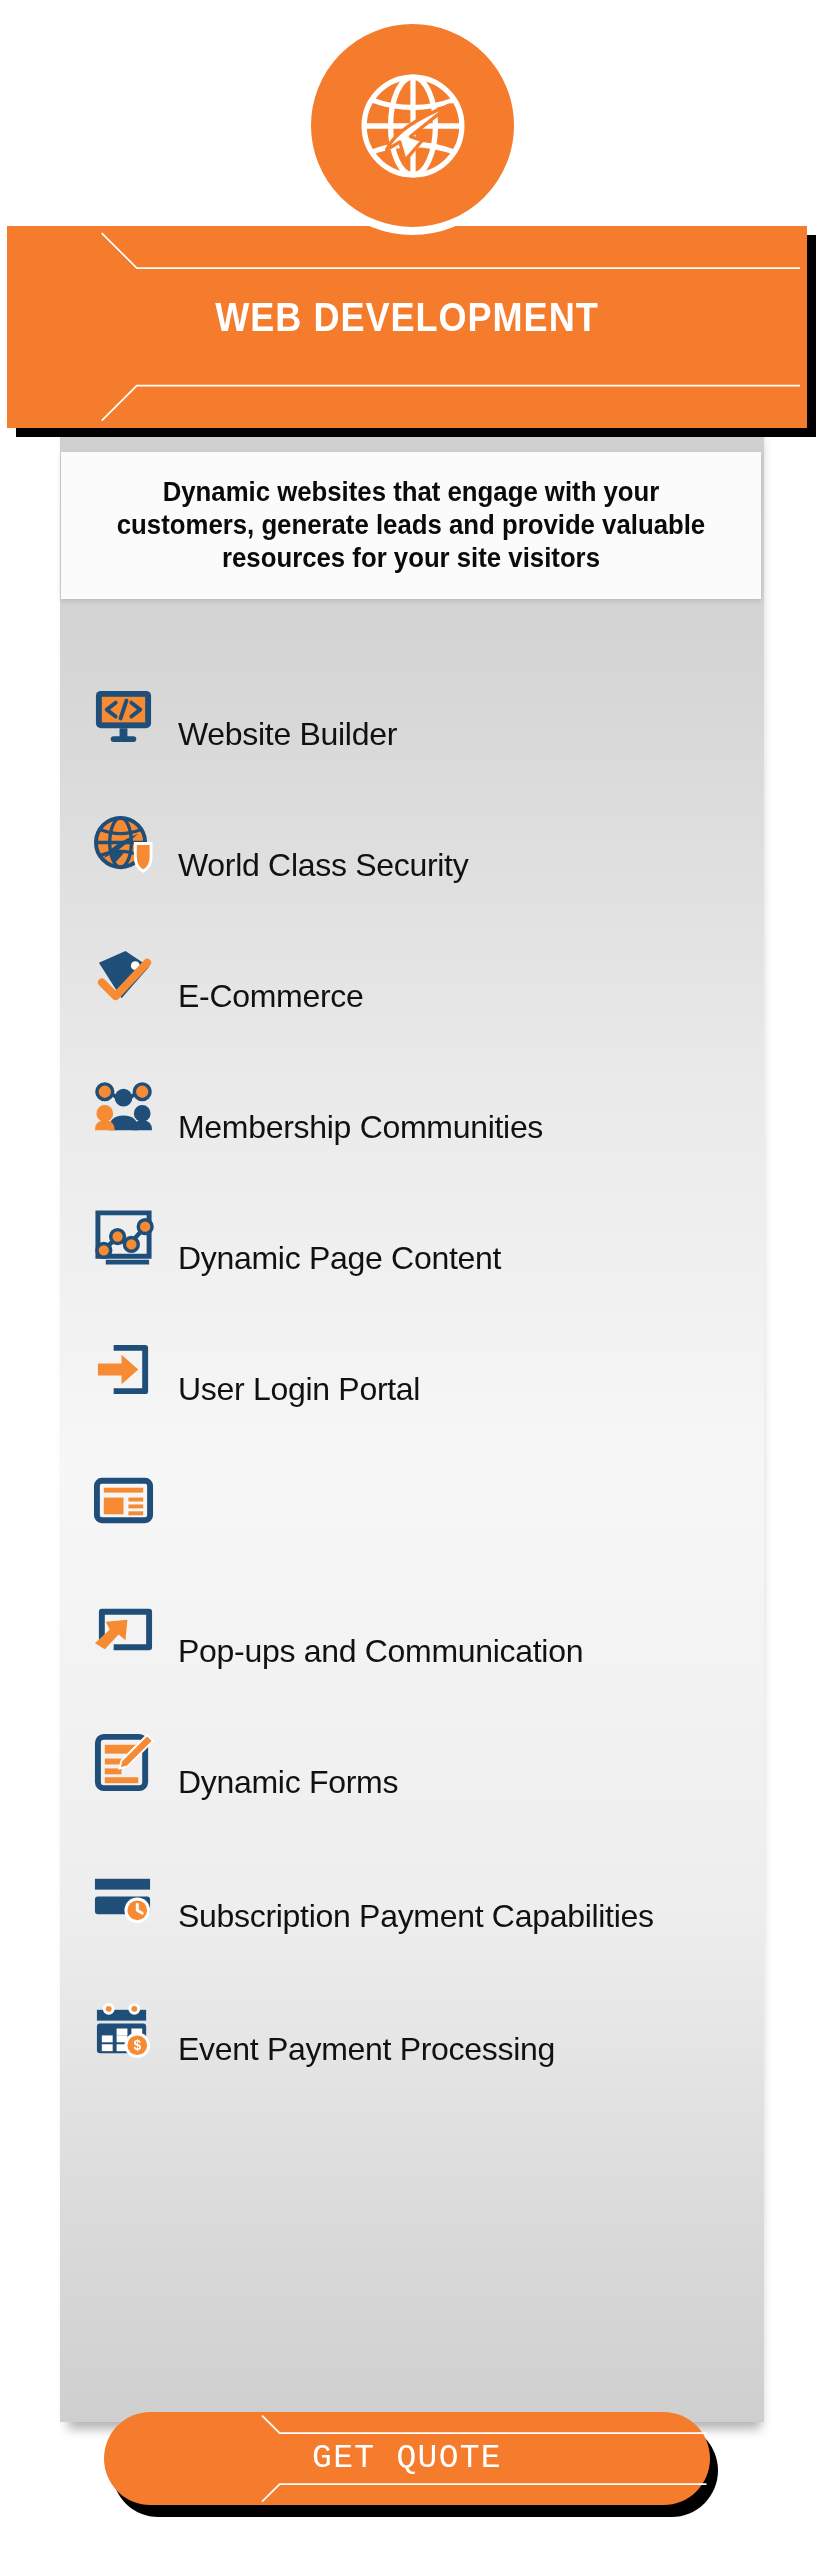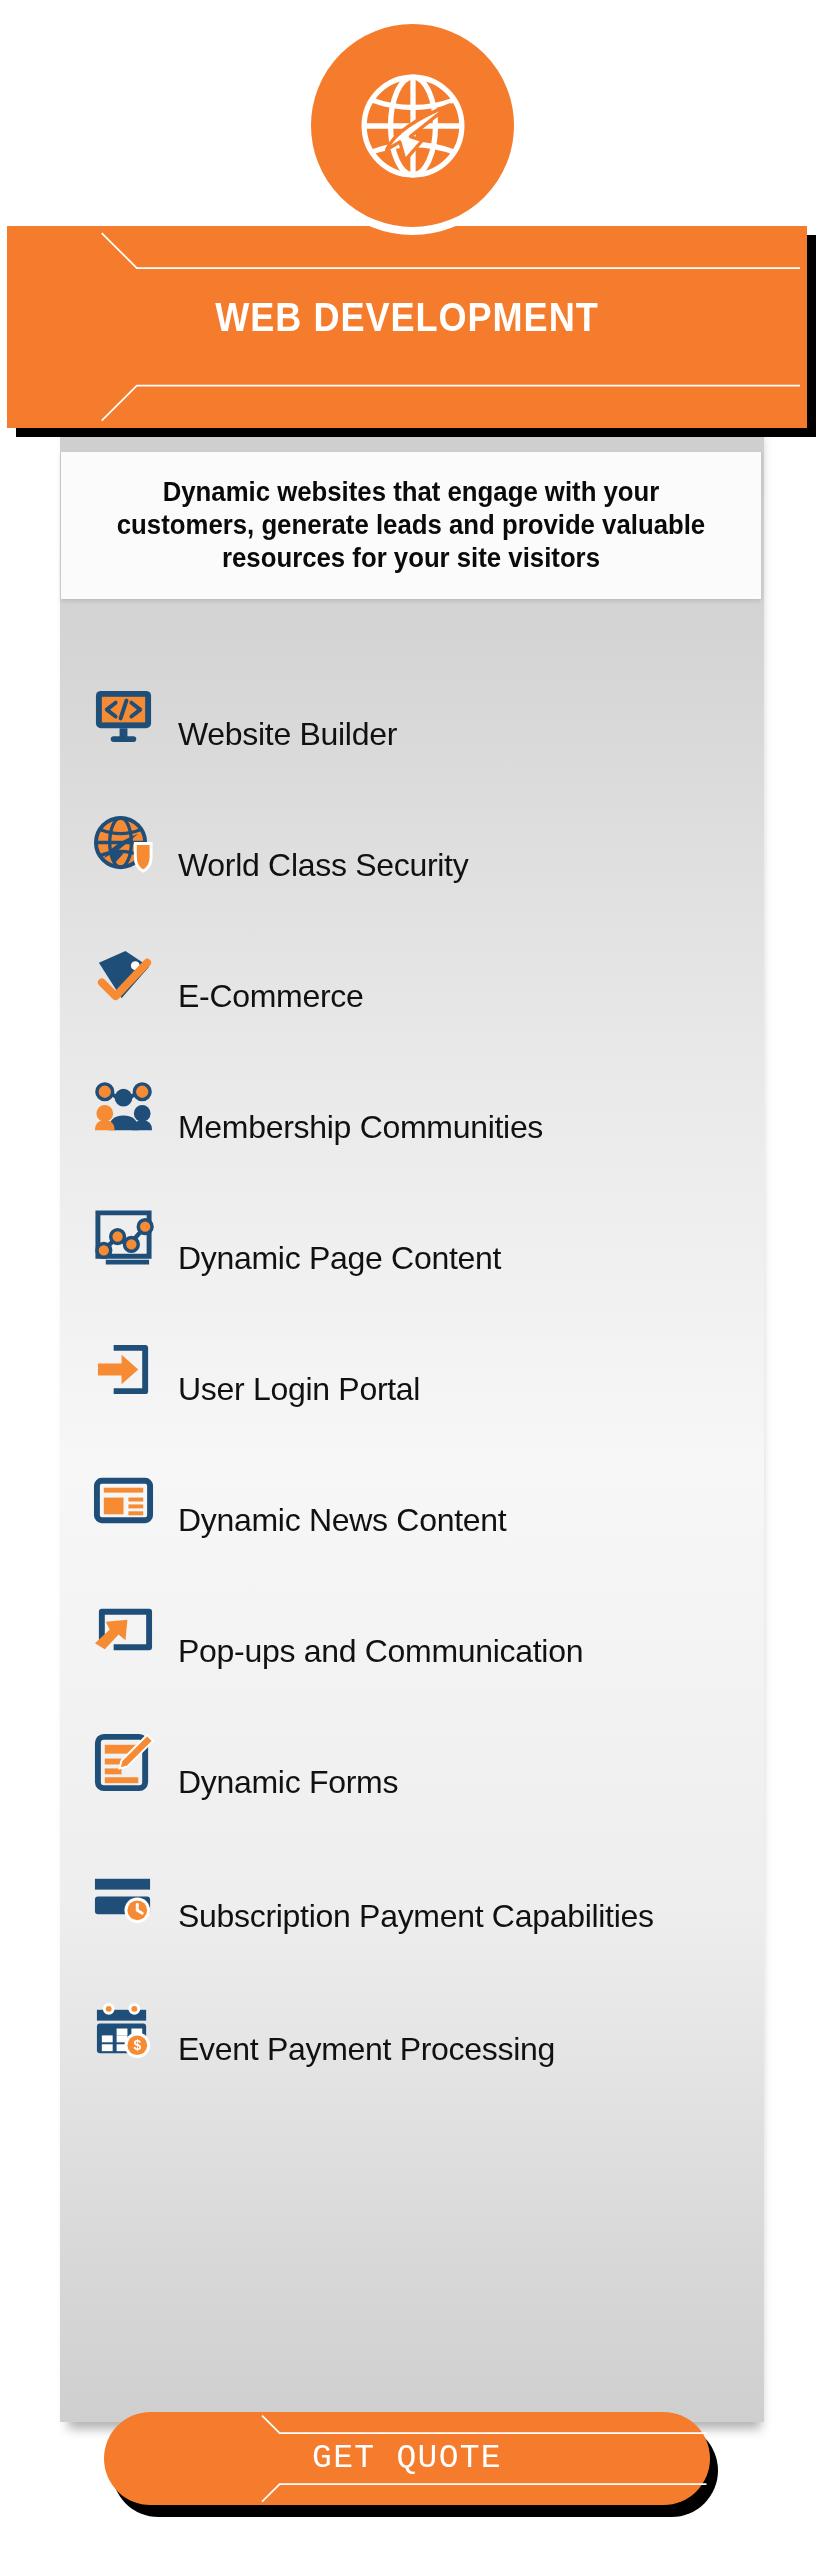--- a/index.html
+++ b/index.html
@@ -322,21 +322,20 @@
       <span class="ficon">
         <svg viewBox="0 0 64 64">
           <rect x="5" y="12" width="54" height="40" rx="5" fill="none" stroke="#1F4E79" stroke-width="6"></rect>
           <rect x="12" y="19" width="40" height="5" fill="#F68B33"></rect>
           <rect x="12" y="29" width="20" height="17" fill="#F68B33"></rect>
           <rect x="37" y="29" width="15" height="4" fill="#F68B33"></rect>
           <rect x="37" y="36" width="15" height="4" fill="#F68B33"></rect>
           <rect x="37" y="43" width="15" height="4" fill="#F68B33"></rect>
         </svg>
       </span>
-      <span class="flabel">Dynamic News Content</span>
     </div>
 
     <div class="feature">
       <span class="ficon">
         <svg viewBox="0 0 64 64">
           <path d="M10 42 L10 12 L58 12 L58 48 L22 48" fill="none" stroke="#1F4E79" stroke-width="6" stroke-linejoin="round"></path>
           <path d="M3 44 L18 30 L14 22 L36 20 L34 41 L27 35 L13 50 Z" fill="#F68B33"></path>
         </svg>
       </span>
       <span class="flabel">Pop-ups and Communication</span>

